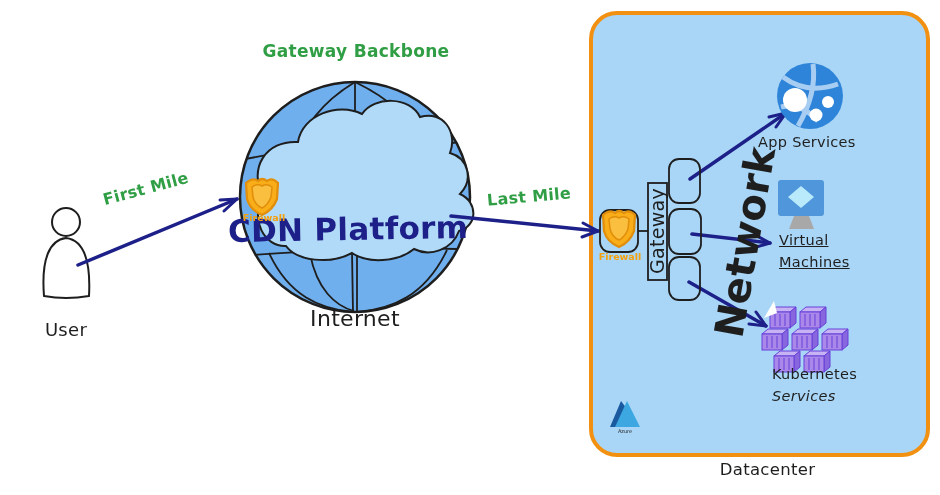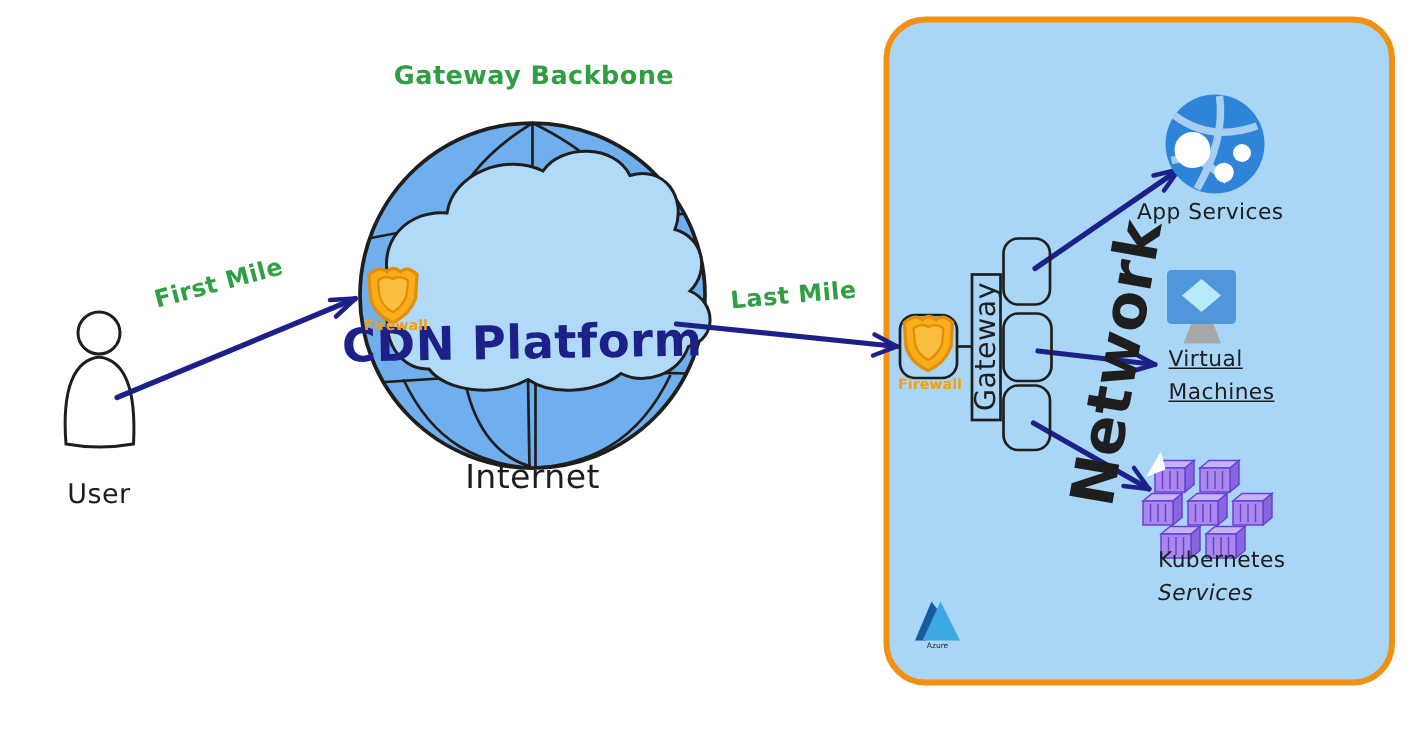--- a/index.html
+++ b/index.html
@@ -197,14 +197,15 @@
     <div style="margin-top:5px;">Machines</div>
   </div>
 
   <div class="lbl hand" style="left:772px;top:366px;font-size:14.5px;">
     <div>Kubernetes</div>
     <div style="margin-top:5px;font-style:italic;">Services</div>
   </div>
 
   <div class="lbl ctr" style="left:607px;top:429px;width:36px;font-size:5px;">Azure</div>
 
+  <div class="lbl hand ctr" style="left:710px;top:461px;width:115px;font-size:16.5px;">Datacenter</div>
 
 </div>
 
 </body></html>

